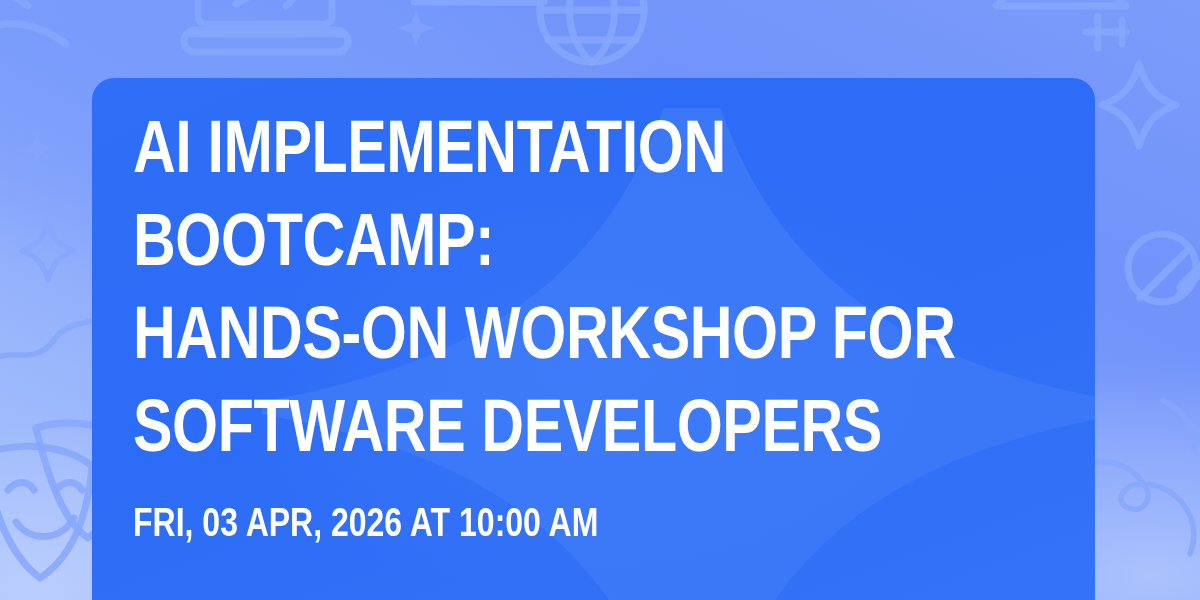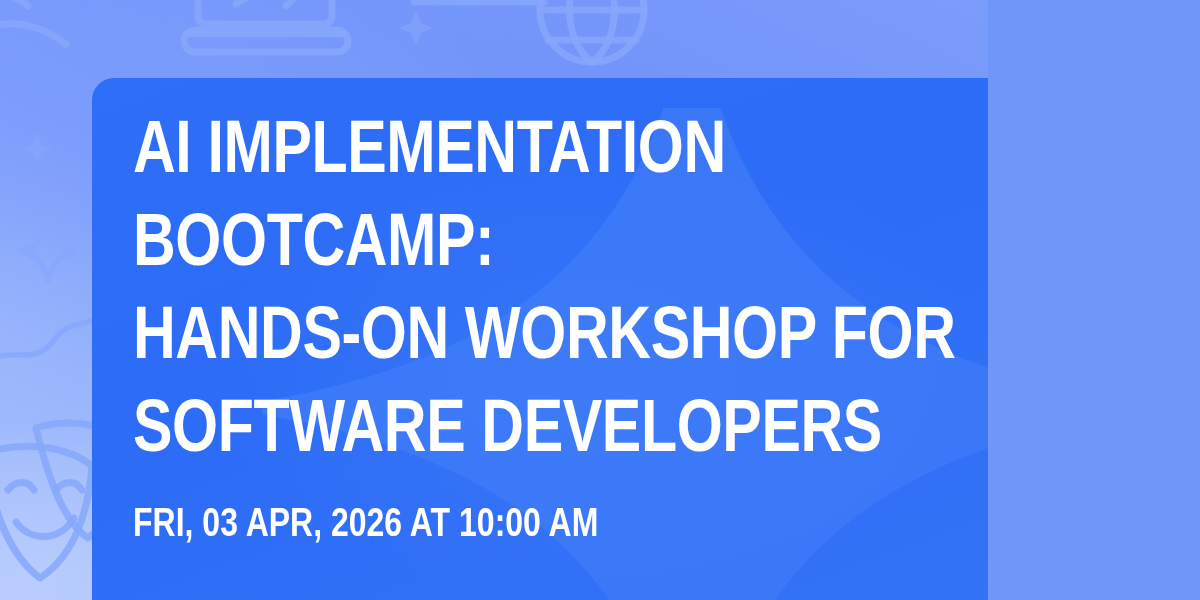--- a/index.html
+++ b/index.html
@@ -9,21 +9,21 @@
     height: 600px;
     overflow: hidden;
   }
   body {
     font-family: "Liberation Sans", sans-serif;
     background: #6f96fa;
   }
 
   #banner {
     position: relative;
-    width: 988px;
+    width: 1200px;
     height: 600px;
     overflow: hidden;
     background: linear-gradient(205deg, #7c9cfb 0%, #7193fa 28%, #7e9efb 52%, #9bb7fc 78%, #a9c2fd 100%);
     text-decoration: underline;
   }
 
   
   .wash {
     position: absolute;
     inset: 0;

